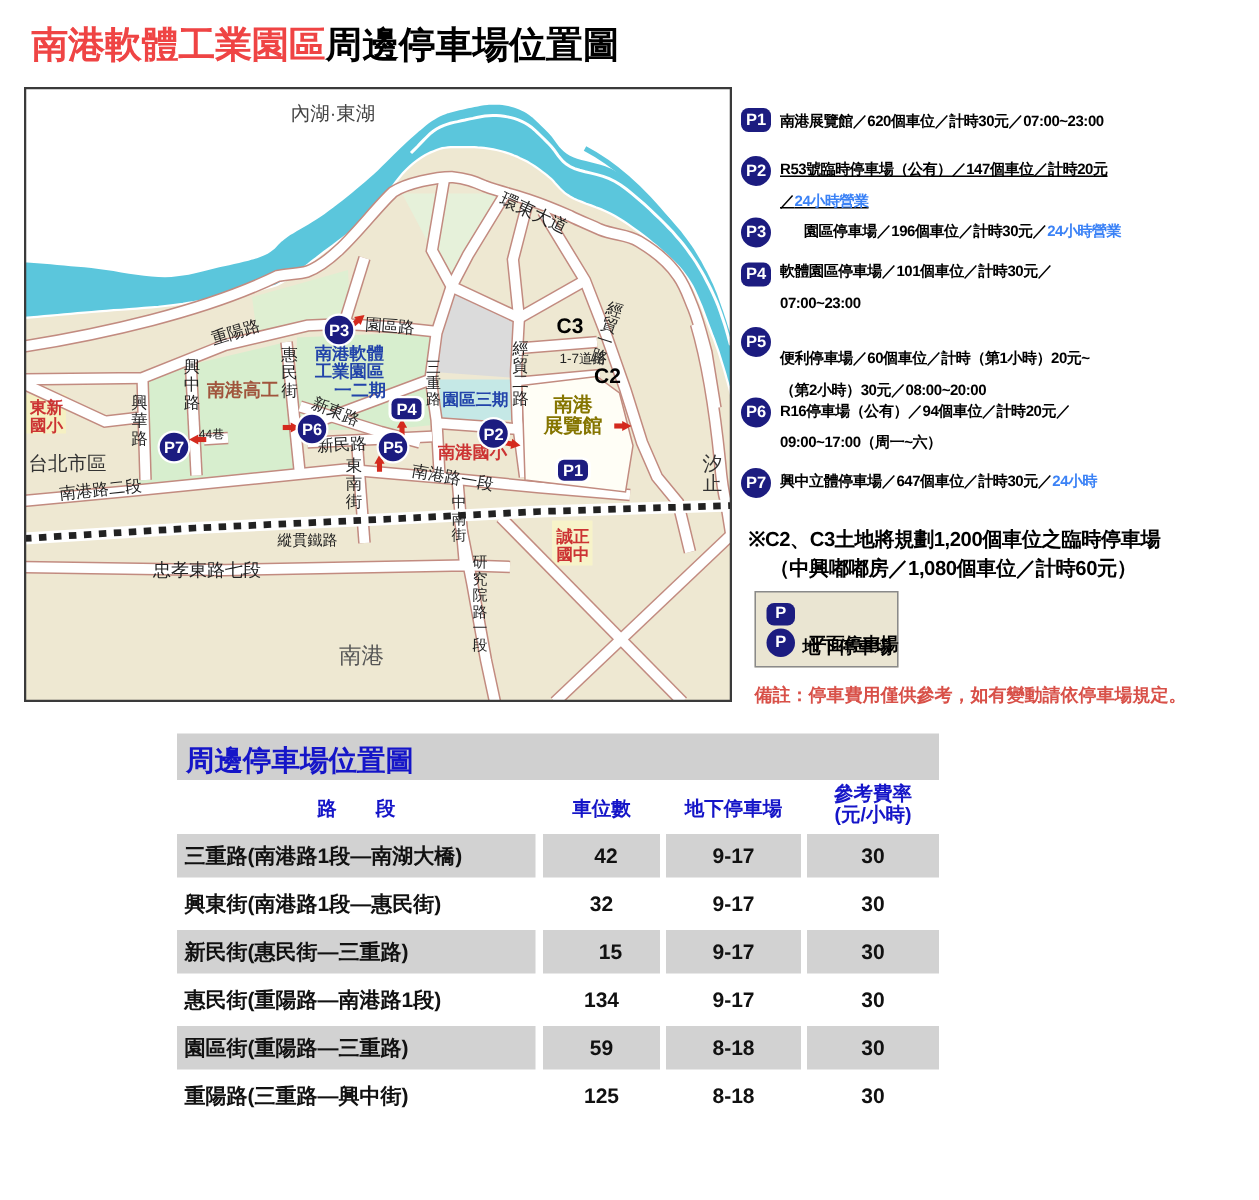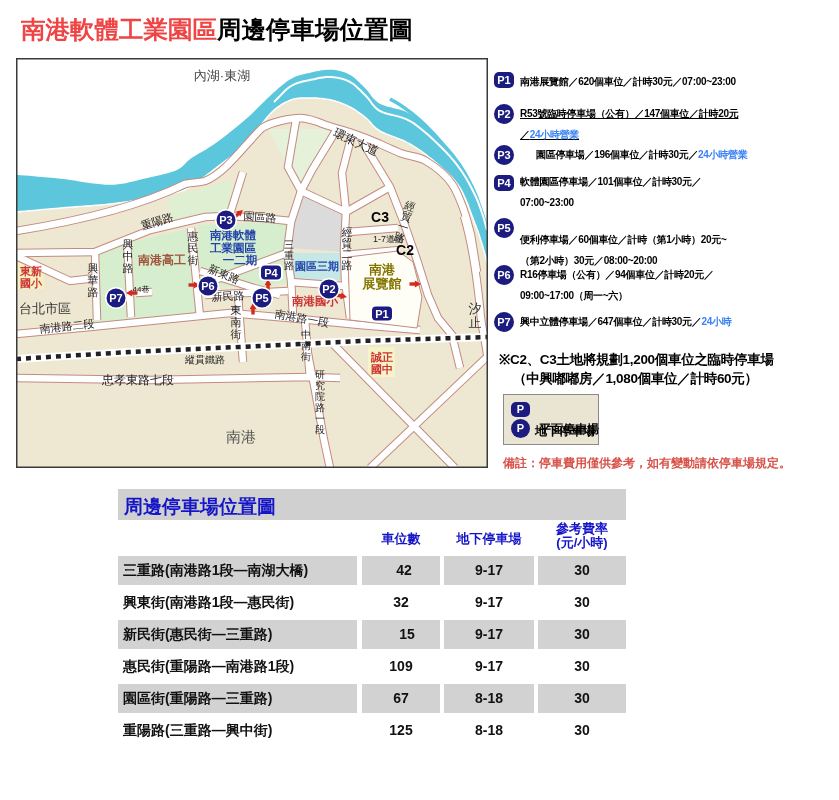--- a/index.html
+++ b/index.html
@@ -295,20 +295,21 @@
 
 <div class="abs" style="left:539px;top:421px;font-size:12px;font-weight:bold;">平面停車場</div>
 
 <div class="abs" style="left:503px;top:455px;font-size:12px;font-weight:bold;color:#D85048;">備註：停車費用僅供參考，如有變動請依停車場規定。</div>
 
 <div class="abs" style="left:118px;top:489px;width:508px;height:31px;background:#D0D0D0;">
   <div style="position:absolute;left:6px;top:5px;font-size:19px;font-weight:bold;color:#1515C8;">周邊停車場位置圖</div>
 </div>
 
 <div class="abs" style="left:118px;top:520px;width:508px;height:36px;color:#1515C8;font-weight:bold;font-size:13px;">
+  <div class="abs" style="left:0;width:239px;top:10px;text-align:center;">路　　段</div>
   <div class="abs" style="left:244px;width:78px;top:10px;text-align:center;">車位數</div>
   <div class="abs" style="left:326px;width:90px;top:10px;text-align:center;">地下停車場</div>
   <div class="abs" style="left:420px;width:88px;top:2px;text-align:center;line-height:14px;">參考費率<br>(元/小時)</div>
 </div>
 
 <div class="trow" style="top:556px;">
   <div class="tcell tc1"></div>
     <div class="tcell tc2"></div>
     <div class="tcell tc3"></div>
     <div class="tcell tc4"></div>
@@ -331,32 +332,32 @@
     <div class="tcell tc3"></div>
     <div class="tcell tc4"></div>
   <div class="rowtxt" style="left:5px;">新民街(惠民街—三重路)</div>
   <div class="rowtxt" style="left:244px;width:90px;text-align:center;">15</div>
   <div class="rowtxt" style="left:326px;width:90px;text-align:center;">9-17</div>
   <div class="rowtxt" style="left:420px;width:88px;text-align:center;">30</div>
 </div>
 
 <div class="trow" style="top:652px;">
   <div class="rowtxt" style="left:5px;">惠民街(重陽路—南港路1段)</div>
-  <div class="rowtxt" style="left:244px;width:78px;text-align:center;">109</div>
+  <div class="rowtxt" style="left:244px;width:78px;text-align:center;">134</div>
   <div class="rowtxt" style="left:326px;width:90px;text-align:center;">9-17</div>
   <div class="rowtxt" style="left:420px;width:88px;text-align:center;">30</div>
 </div>
 
 <div class="trow" style="top:684px;">
   <div class="tcell tc1"></div>
     <div class="tcell tc2"></div>
     <div class="tcell tc3"></div>
     <div class="tcell tc4"></div>
   <div class="rowtxt" style="left:5px;">園區街(重陽路—三重路)</div>
-  <div class="rowtxt" style="left:244px;width:78px;text-align:center;">67</div>
+  <div class="rowtxt" style="left:244px;width:78px;text-align:center;">59</div>
   <div class="rowtxt" style="left:326px;width:90px;text-align:center;">8-18</div>
   <div class="rowtxt" style="left:420px;width:88px;text-align:center;">30</div>
 </div>
 
 <div class="trow" style="top:716px;">
   <div class="rowtxt" style="left:5px;">重陽路(三重路—興中街)</div>
   <div class="rowtxt" style="left:244px;width:78px;text-align:center;">125</div>
   <div class="rowtxt" style="left:326px;width:90px;text-align:center;">8-18</div>
   <div class="rowtxt" style="left:420px;width:88px;text-align:center;">30</div>
 </div>

